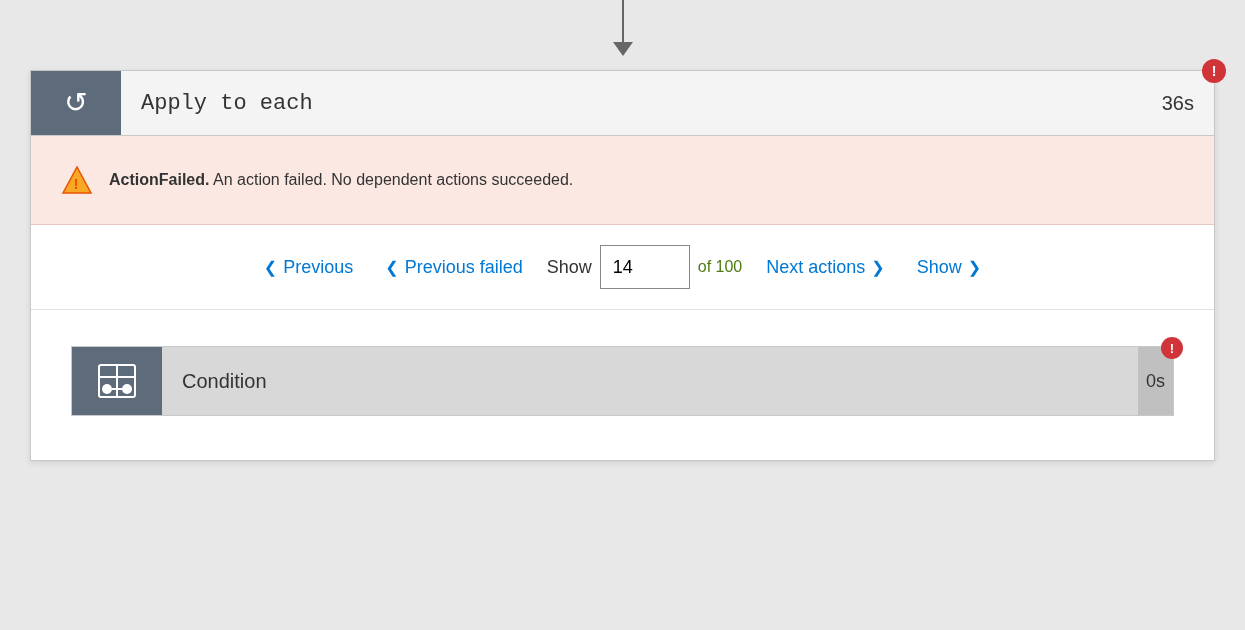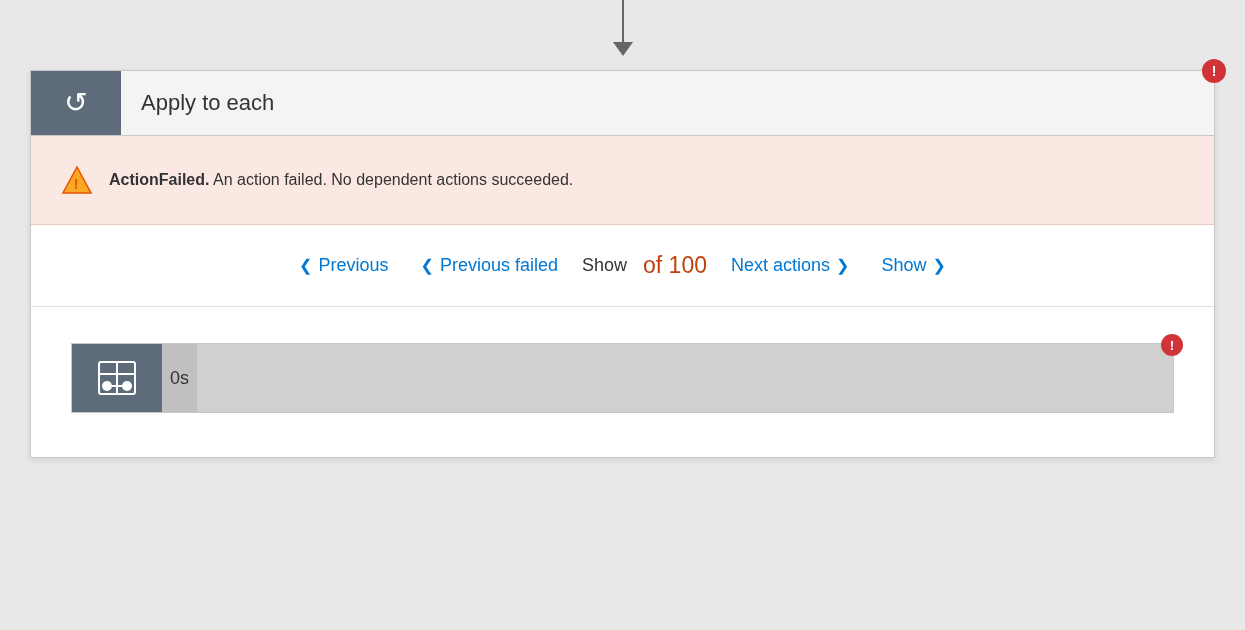--- a/index.html
+++ b/index.html
@@ -90,20 +90,21 @@
     }
 
     .header-title {
       flex: 1;
       display: flex;
       align-items: center;
       padding: 0 20px;
       font-size: 22px;
       font-weight: 400;
       color: #333;
+      font-family: Liberation Mono, monospace;
     }
 
     .header-time {
       display: flex;
       align-items: center;
       padding: 0 20px;
       font-size: 20px;
       color: #333;
       background: #f4f4f4;
     }
@@ -190,22 +191,22 @@
       height: 44px;
       border: 1px solid #888;
       padding: 0 12px;
       font-size: 18px;
       text-align: left;
       outline: none;
       font-family: 'Segoe UI', Arial, sans-serif;
     }
 
     .of-label {
-      font-size: 23px;
-      color: #c2410c;
+      font-size: 16px;
+      color: #4d7c0f;
       margin: 0 8px;
     }
 
     
     .sub-card {
       margin: 20px 20px;
       border: 1px solid #c8c8c8;
       display: flex;
       align-items: stretch;
       position: relative;
@@ -268,20 +269,21 @@
     <div class="arrow-head"></div>
   </div>
 
   <div class="main-card">
 
     <div class="card-header">
       <div class="header-icon-box">
         <span class="loop-icon">↺</span>
       </div>
       <div class="header-title">Apply to each</div>
+      <div class="header-time">36s</div>
       <div class="error-badge-header">!</div>
     </div>
 
     <div class="error-banner">
       <svg class="warning-icon" viewBox="0 0 32 32" fill="none" xmlns="http://www.w3.org/2000/svg">
         <path d="M16 3L2 29h28L16 3z" fill="#f9a825" stroke="#e65100" stroke-width="1.5"></path>
         <text x="15" y="25" font-size="14" font-weight="bold" fill="#e65100" text-anchor="middle" font-family="Arial">!</text>
       </svg>
       <div class="error-text">
         <strong>ActionFailed.</strong><span> An action failed. No dependent actions succeeded.</span>
@@ -294,20 +296,21 @@
         <span class="nav-chevron">❮</span>
         <span>Previous</span>
       </button>
 
       <button class="nav-btn">
         <span class="nav-chevron">❮</span>
         <span>Previous failed</span>
       </button>
 
       <span class="show-label">Show</span>
+      <input class="show-input" type="text" value="14" style="">
       <span class="of-label">of 100</span>
 
       <button class="nav-btn">
         <span>Next actions</span>
         <span class="nav-chevron">❯</span>
       </button>
 
       <button class="nav-btn">
         <span>Show</span>
         <span class="nav-chevron">❯</span>
@@ -321,20 +324,21 @@
           <svg width="40" height="36" viewBox="0 0 40 36" fill="none" xmlns="http://www.w3.org/2000/svg">
 
             <rect x="2" y="2" width="36" height="32" rx="2" stroke="white" stroke-width="2" fill="none"></rect>
             <line x1="2" y1="14" x2="38" y2="14" stroke="white" stroke-width="2"></line>
             <line x1="20" y1="2" x2="20" y2="34" stroke="white" stroke-width="2"></line>
             <circle cx="10" cy="26" r="5" fill="white"></circle>
             <circle cx="30" cy="26" r="5" fill="white"></circle>
             <line x1="15" y1="26" x2="25" y2="26" stroke="white" stroke-width="2"></line>
           </svg>
         </div>
+        <div class="sub-title">Condition</div>
         <div class="sub-time">0s</div>
         <div class="error-badge-sub">!</div>
       </div>
     </div>
 
   </div>
 
 </div>
 
 </body></html>

